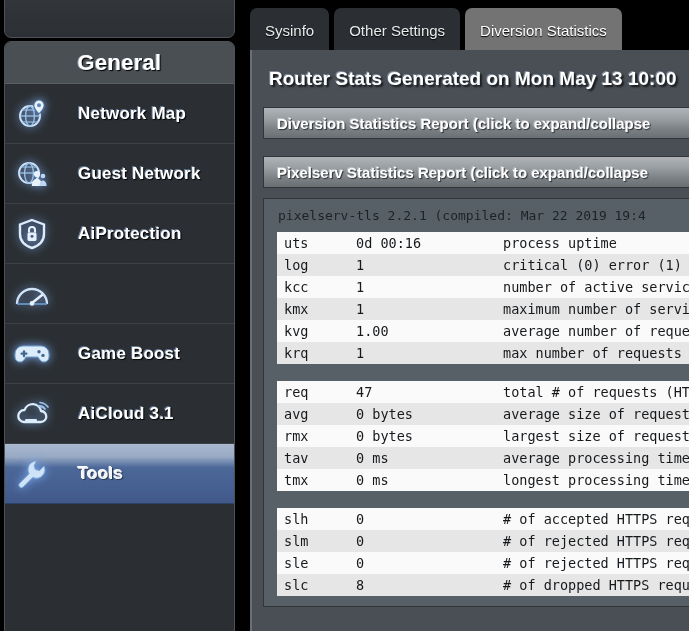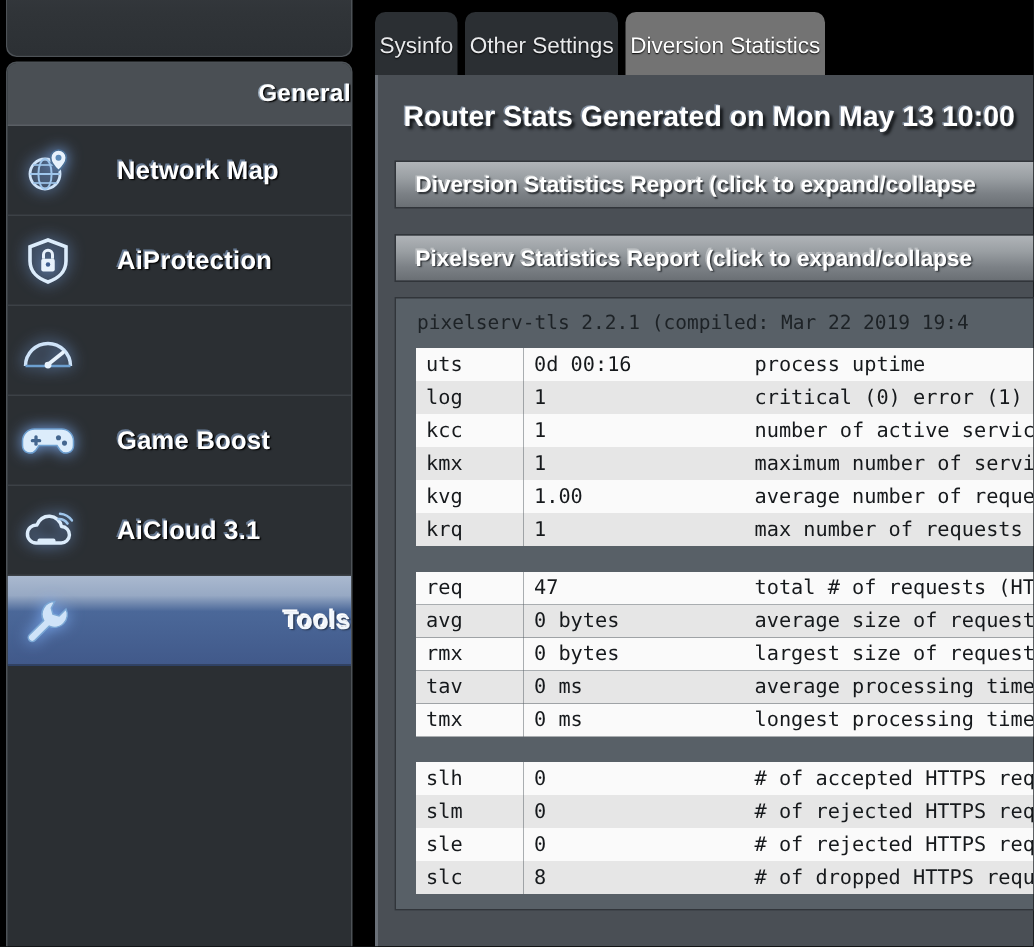--- a/index.html
+++ b/index.html
@@ -42,39 +42,38 @@
   #panel-main {
     top: 41px;
     height: 596px;
     background: #2b2f33;
   }
   .side-head {
     height: 41px;
     background: #4a4f54;
     border-bottom: 1px solid #5a5f64;
     color: #ffffff;
-    font-size: 16px;
+    font-size: 22px;
     font-weight: bold;
-    text-align: right;
+    text-align: center;
     line-height: 41px;
     text-shadow: 1px 1px 1px #000, -1px 0 0 #9ab;
     letter-spacing: .3px;
   }
   .side-item {
     height: 60px;
     display: flex;
     align-items: center;
     border-bottom: 1px solid #3c4146;
     box-sizing: border-box;
     position: relative;
   }
   .side-item.selected {
     background: linear-gradient(180deg, #aab9cf 0%, #97a9c4 22%, #4b6899 40%, #41598a 100%);
     border-bottom: 1px solid #2e4166;
-    justify-content: space-between;
   }
   .side-icon {
     width: 54px;
     min-width: 54px;
     height: 44px;
     display: flex;
     align-items: center;
     justify-content: center;
   }
   .side-icon svg {
@@ -105,21 +104,21 @@
   #tabbar {
     position: absolute;
     left: 11px; top: 4px;
     height: 50px;
     display: flex;
     align-items: flex-end;
   }
   .tab {
     height: 46px;
     line-height: 46px;
-    padding: 0 3px;
+    padding: 0 15px;
     background: #2b2f33;
     color: #e9eaec;
     font-size: 15px;
     border-radius: 7px 7px 0 0;
     margin-right: 5px;
     white-space: nowrap;
     text-shadow: 0 1px 1px #000;
   }
   .tab.active {
     background: #737373;
@@ -218,20 +217,35 @@
           <line x1="4" y1="18" x2="24" y2="18" stroke="#9fc6ec" stroke-width="1.3"></line>
           <line x1="6" y1="12" x2="22" y2="12" stroke="#9fc6ec" stroke-width="1.1"></line>
           <line x1="6" y1="24" x2="22" y2="24" stroke="#9fc6ec" stroke-width="1.1"></line>
           <path d="M23 2 a5.2 5.2 0 0 1 5.2 5.2 c0 3.8 -5.2 8.6 -5.2 8.6 s-5.2 -4.8 -5.2 -8.6 A5.2 5.2 0 0 1 23 2 z" fill="#e8f2fc" stroke="#4b6f95" stroke-width="1.1"></path>
           <circle cx="23" cy="7.2" r="2" fill="#5d8bb8"></circle>
         </svg>
       </span>
       <span class="side-label">Network Map</span>
     </div>
 
+    <div class="side-item">
+      <span class="side-icon">
+        <svg width="32" height="32" viewBox="0 0 32 32">
+          <circle cx="13" cy="15" r="10" fill="none" stroke="#cfe3f8" stroke-width="1.9"></circle>
+          <ellipse cx="13" cy="15" rx="4.4" ry="10" fill="none" stroke="#9fc6ec" stroke-width="1.3"></ellipse>
+          <line x1="3" y1="15" x2="23" y2="15" stroke="#9fc6ec" stroke-width="1.3"></line>
+          <line x1="5" y1="9" x2="21" y2="9" stroke="#9fc6ec" stroke-width="1.1"></line>
+          <circle cx="21" cy="16" r="3.1" fill="#e8f2fc"></circle>
+          <path d="M15.8 28 c0 -4.3 2.3 -7.2 5.2 -7.2 s5.2 2.9 5.2 7.2 z" fill="#e8f2fc"></path>
+          <circle cx="27" cy="18" r="2.3" fill="#bcd8f7"></circle>
+          <path d="M23.4 28 c0 -3.4 1.7 -5.6 3.6 -5.6 s3.6 2.2 3.6 5.6 z" fill="#bcd8f7"></path>
+        </svg>
+      </span>
+      <span class="side-label">Guest Network</span>
+    </div>
 
     <div class="side-item">
       <span class="side-icon">
         <svg width="30" height="32" viewBox="0 0 30 32">
           <path d="M15 2 L27 6.5 V16 c0 7.5 -6 12 -12 14 C9 28 3 23.5 3 16 V6.5 z" fill="none" stroke="#dcecfb" stroke-width="2.4"></path>
           <rect x="10.5" y="14.5" width="9" height="8.5" rx="1.4" fill="#e8f2fc"></rect>
           <path d="M12 14.5 v-2.6 a3 3 0 0 1 6 0 v2.6" fill="none" stroke="#e8f2fc" stroke-width="2"></path>
           <circle cx="15" cy="18.3" r="1.5" fill="#3f5d8f"></circle>
         </svg>
       </span>

